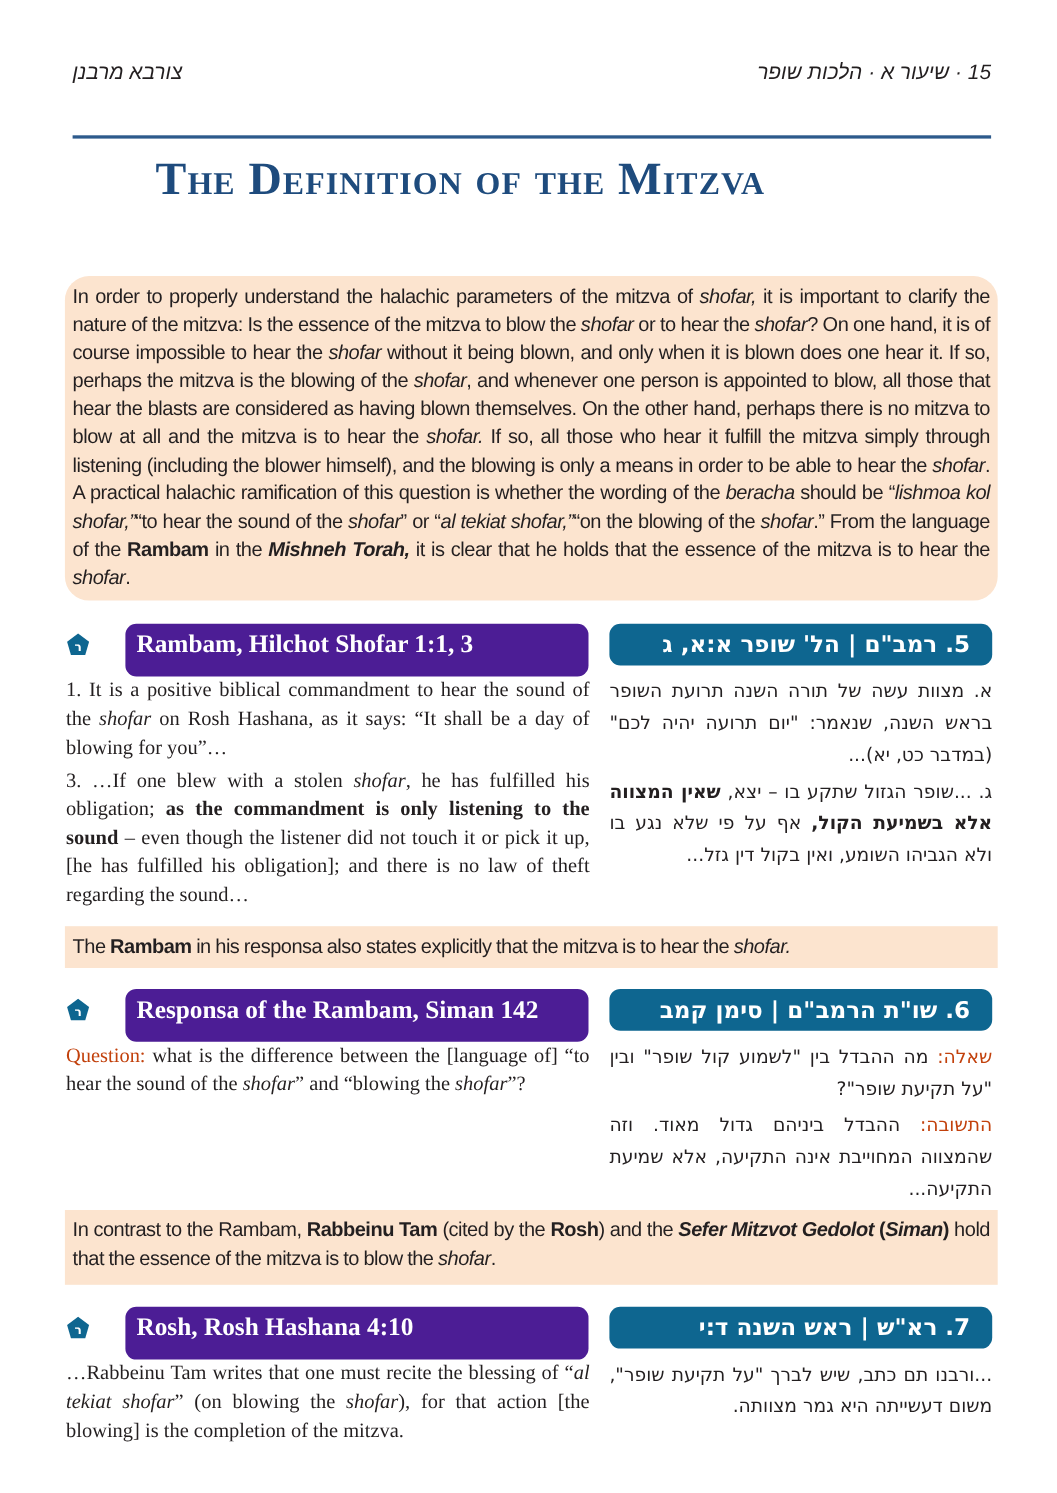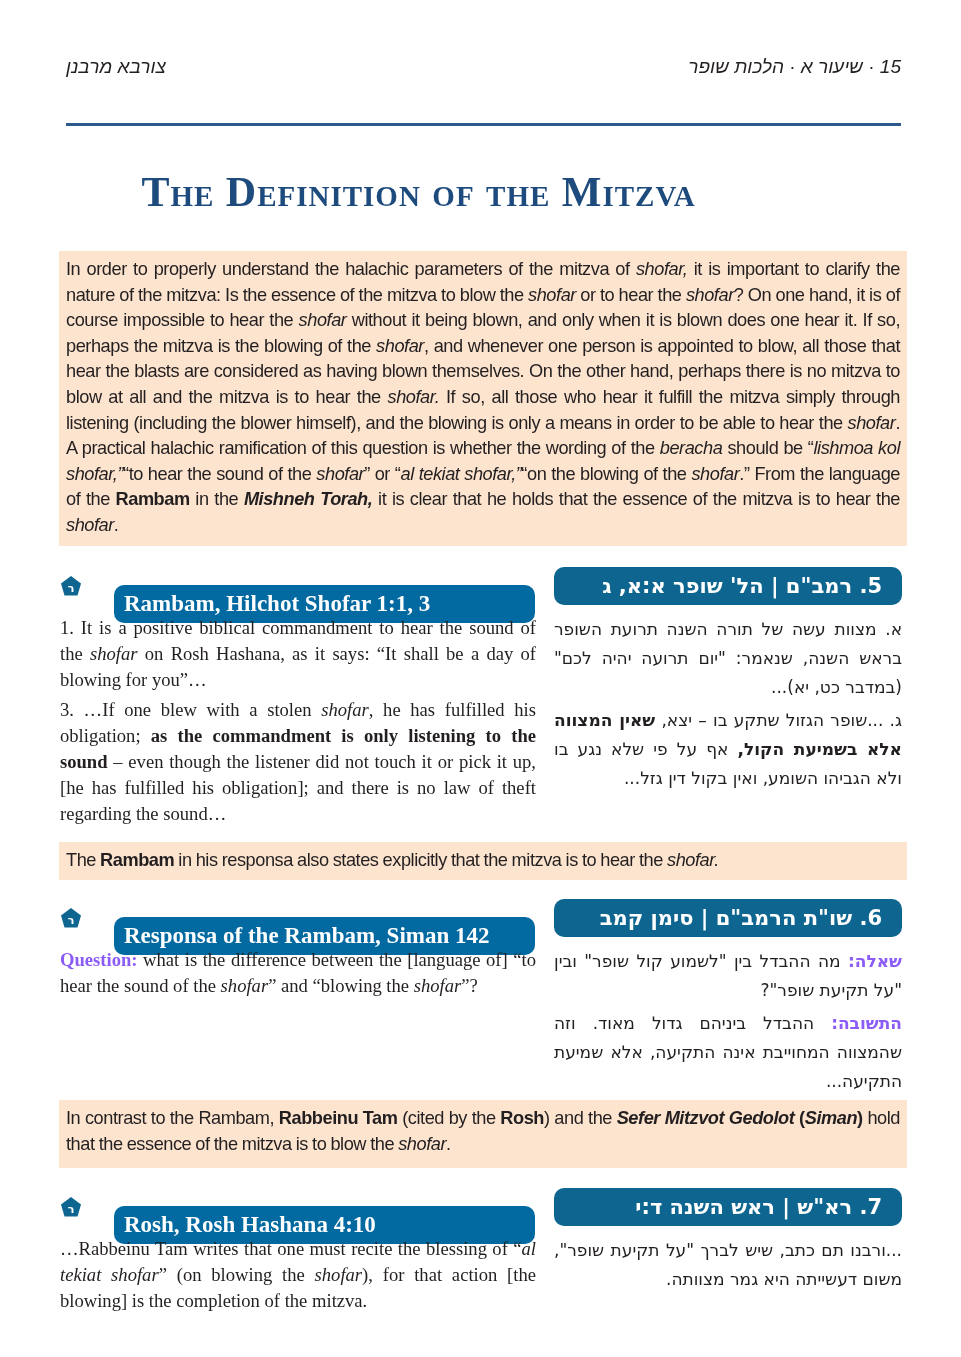--- a/index.html
+++ b/index.html
@@ -1,36 +1,36 @@
 <!DOCTYPE html>
 <html><head>
 <meta charset="utf-8">
 <style>
   html, body { margin: 0; padding: 0; background: #ffffff; }
   body { width: 961px; height: 1357px; position: relative; overflow: hidden; color: #231f20; }
   .running-head { position: absolute; top: 56px; left: 66px; right: 60px; height: 26px; font-family: "Liberation Sans", sans-serif; font-size: 19px; color: #231f20; font-style: italic; }
   .rh-left { position: absolute; left: 0; top: 0; direction: rtl; }
   .rh-right { position: absolute; right: 0; top: 0; direction: rtl; }
   .rule { position: absolute; top: 123px; left: 66px; width: 835px; height: 3px; background: #2d5a8c; }
-  .title { position: absolute; top: 168px; left: 0; width: 837px; text-align: center; font-family: "Liberation Serif", serif; font-weight: bold; font-size: 42px; color: #1e4b7d; font-variant: small-caps; letter-spacing: 1px; margin: 0; }
+  .title { position: absolute; top: 139px; left: 0; width: 837px; text-align: center; font-family: "Liberation Serif", serif; font-weight: bold; font-size: 42px; color: #1e4b7d; font-variant: small-caps; letter-spacing: 1px; margin: 0; }
   .note { position: absolute; left: 59px; width: 848px; background: #fce4cf; box-sizing: border-box; padding: 6px 7px 8px 7px; font-family: "Liberation Sans", sans-serif; font-size: 18.2px; line-height: 25.6px; color: #231f20; letter-spacing: -0.45px; word-spacing: -0.5px; text-align: justify; }
-  .note1 { top: 251px; height: 295px; }
+  .note1 { top: 251px; height: 295px; border-radius: 22px; }
   .note2 { top: 842px; height: 38px; }
   .note3 { top: 1100px; height: 68px; }
   .source { position: absolute; left: 60px; width: 850px; }
   .src-en { position: absolute; left: 0; width: 476px; }
   .src-he { position: absolute; left: 494px; width: 348px; }
   .marker { position: absolute; left: 0; top: 8px; width: 22px; height: 22px; }
-  .hdr-en { position: absolute; left: 54px; top: 0; width: 421px; height: 38px; background: #0369a1; border-radius: 10px; color: #ffffff; font-family: "Liberation Serif", serif; font-weight: bold; font-size: 23px; line-height: 38px; padding-left: 10px; box-sizing: border-box; white-space: nowrap; margin-top: 18px; }
+  .hdr-en { position: absolute; left: 54px; top: 0; width: 421px; height: 48px; background: #4c1d95; border-radius: 10px; color: #ffffff; font-family: "Liberation Serif", serif; font-weight: bold; font-size: 23px; line-height: 38px; padding-left: 10px; box-sizing: border-box; white-space: nowrap; }
   .hdr-he { position: absolute; left: 0; top: 0; width: 348px; height: 38px; background: #0e6690; border-radius: 10px; color: #ffffff; font-family: "DejaVu Sans", sans-serif; font-weight: bold; font-size: 21px; line-height: 38px; padding-right: 20px; box-sizing: border-box; direction: rtl; text-align: right; white-space: nowrap; }
   .body-en { position: absolute; left: 0; top: 48px; width: 476px; font-family: "Liberation Serif", serif; font-size: 18.6px; line-height: 26px; text-align: justify; color: #231f20; }
   .body-en p { margin: 0 0 4px 0; }
   .body-he { position: absolute; left: 0; top: 48px; width: 348px; direction: rtl; text-align: justify; font-family: "DejaVu Sans", sans-serif; font-size: 17px; line-height: 29px; color: #231f20; }
   .body-he p { margin: 0 0 4px 0; }
-  .qa-label { color: #8b5cf6; font-weight: bold; }
+  .qa-label { color: #c2410c; font-weight: normal; }
   .hbold { font-weight: bold; }
   b { font-weight: bold; }
 </style>
 </head>
 <body>
 
 <div class="running-head">
   <span class="rh-left">צורבא מרבנן</span>
   <span class="rh-right">15 · שיעור א · הלכות שופר</span>
 </div>

